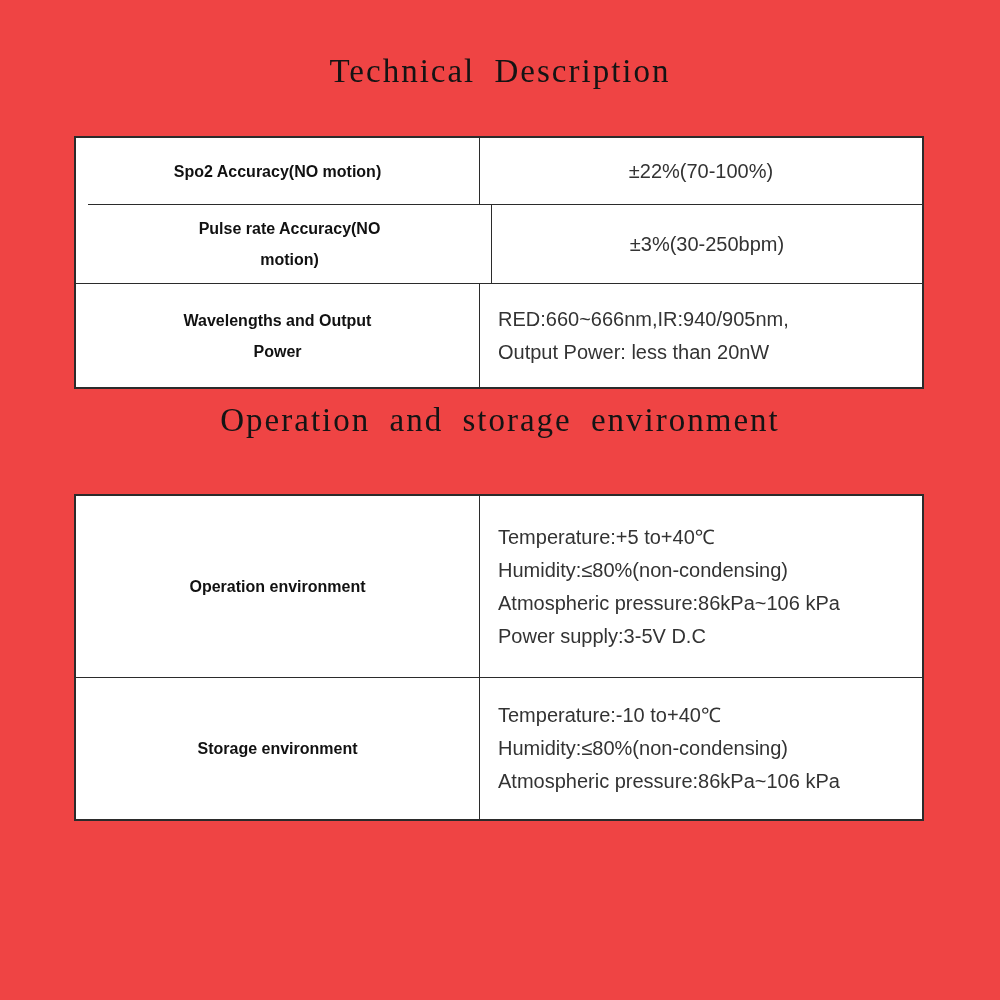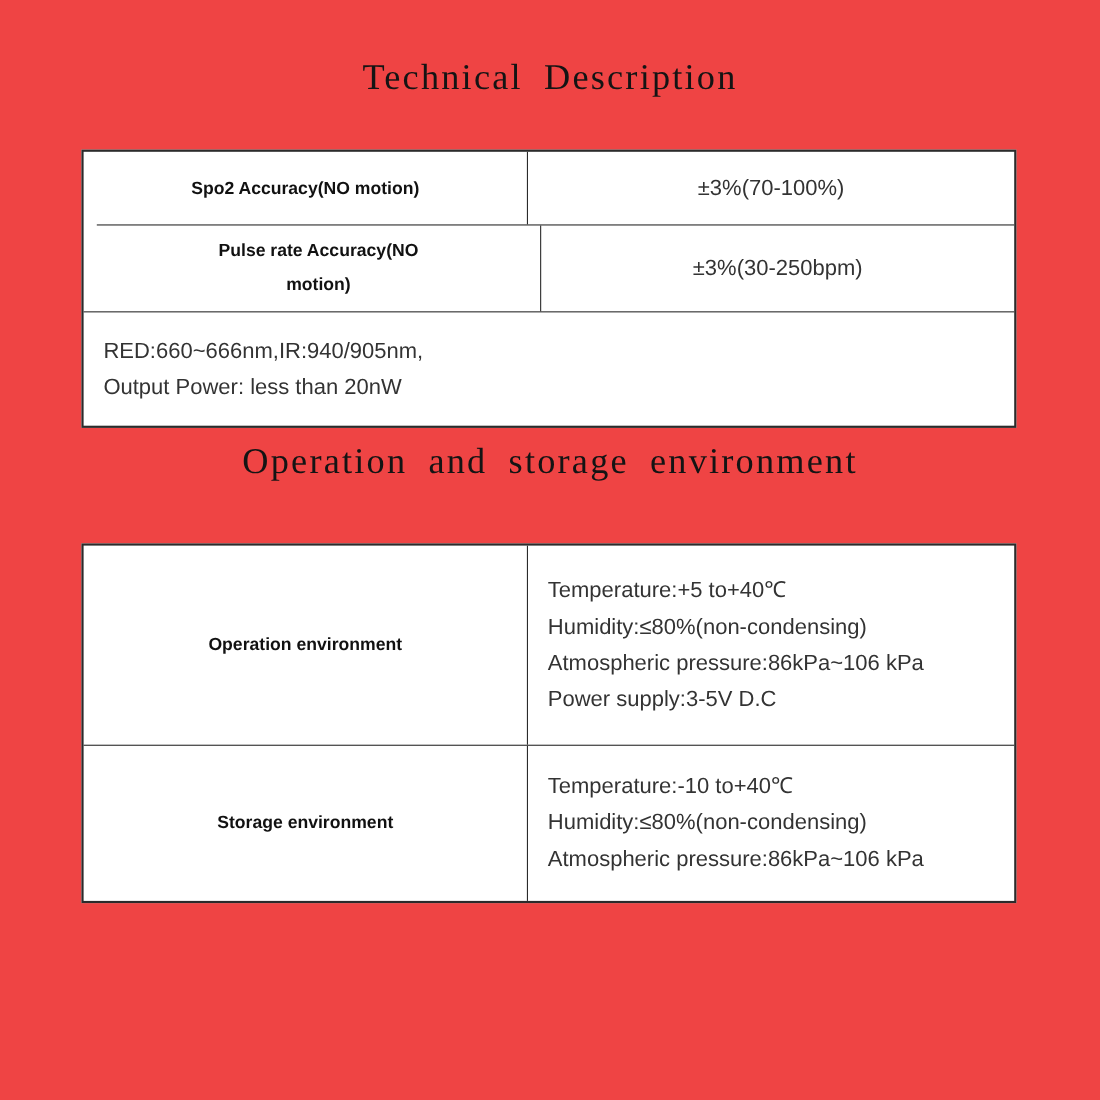--- a/index.html
+++ b/index.html
@@ -86,35 +86,39 @@
 
   <div class="doc-heading heading-technical">Technical Description</div>
 
   <div class="spec-table table-technical">
 
     <div class="spec-row row-h-66">
       <div class="label-cell">
         <span class="cell-line">Spo2 Accuracy(NO motion)</span>
       </div>
       <div class="value-cell centered">
-        <span class="cell-line">±3%(70-100%)</span>
+        <span class="cell-line">±22%(70-100%)</span>
       </div>
     </div>
 
     <div class="spec-row row-h-79">
       <div class="label-cell">
         <span class="cell-line">Pulse rate Accuracy(NO</span>
         <span class="cell-line">motion)</span>
       </div>
       <div class="value-cell centered">
         <span class="cell-line">±3%(30-250bpm)</span>
       </div>
     </div>
 
     <div class="spec-row row-h-104">
+      <div class="label-cell">
+        <span class="cell-line">Wavelengths and Output</span>
+        <span class="cell-line">Power</span>
+      </div>
       <div class="value-cell left-aligned">
         <span class="cell-line">RED:660~666nm,IR:940/905nm,</span>
         <span class="cell-line">Output Power: less than 20nW</span>
       </div>
     </div>
 
   </div>
 
   <div class="doc-heading heading-environment">Operation and storage environment</div>
 

